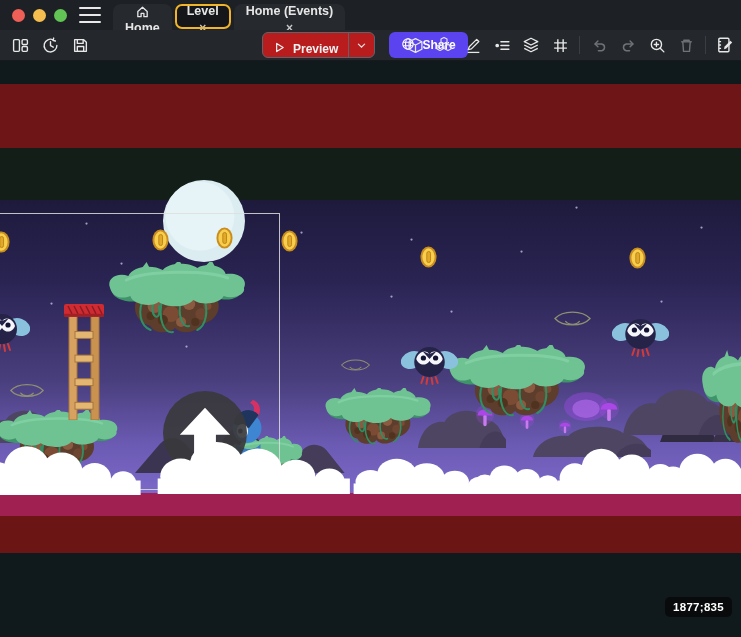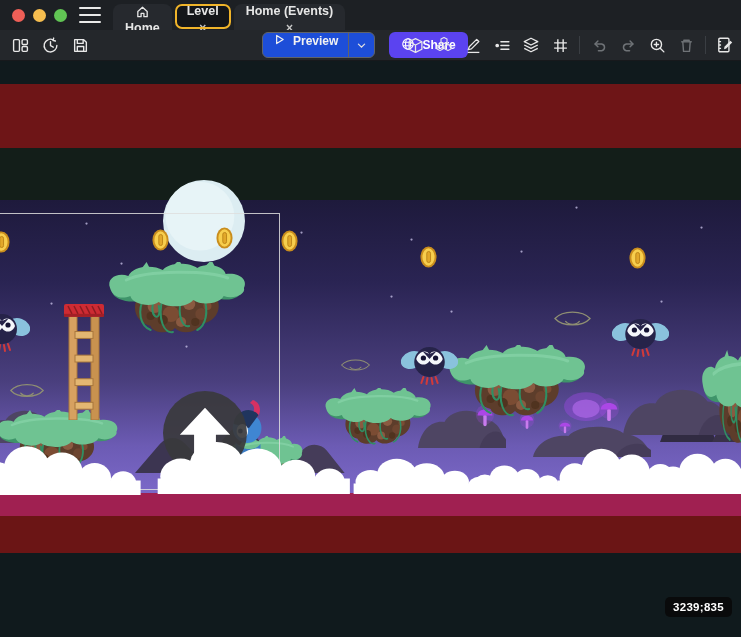--- a/index.html
+++ b/index.html
@@ -20,21 +20,21 @@
   .tab .x{color:#c8c8c8;font-size:12px;line-height:1;padding:2px;}
   .ticon{display:inline-flex;}
   
   .toolbar{position:absolute;left:0;top:30px;width:741px;height:31px;background:#24272b;
            display:flex;align-items:center;z-index:30;border-bottom:1px solid #17191c;box-sizing:border-box;}
   .tb-left{display:flex;align-items:center;gap:10px;padding-left:10px;}
   .tb-center{position:absolute;left:262px;display:flex;align-items:center;gap:14px;}
   .tb-right{position:absolute;right:6px;display:flex;align-items:center;gap:9px;}
   .icon-btn{width:20px;height:20px;display:flex;align-items:center;justify-content:center;cursor:pointer;}
   .sep{width:1px;height:18px;background:#3a3e43;}
-  .btn-preview{display:flex;align-items:flex-start;height:24px;background:#1d4ed8;border:1px solid #5f6369;
+  .btn-preview{display:flex;align-items:flex-end;height:24px;background:#b91c1c;border:1px solid #5f6369;
                border-radius:6px;color:#f2f2f2;font-size:12px;font-weight:700;cursor:pointer;}
   .btn-preview .main{display:flex;align-items:center;gap:7px;padding:0 10px;}
   .btn-preview .dd{display:flex;align-items:center;padding:0 7px;border-left:1px solid #5f6369;height:100%;}
   .btn-share{display:flex;align-items:center;gap:7px;height:26px;padding:0 12px;background:#5B43F0;
              border-radius:6px;color:#fff;font-size:12px;font-weight:700;cursor:pointer;}
   
   .band{position:absolute;left:0;width:741px;}
   #band-red{top:84px;height:64px;background:#6E1517;}
   #band-gap{top:148px;height:52px;background:#131E19;}
   #sky{top:200px;height:293px;background:linear-gradient(#1E1A3C 0%,#2A2453 28%,#4A3F7E 62%,#6C5BB4 84%,#7B68C8 100%);}
@@ -418,21 +418,21 @@
           <use href="#sym-cloud"></use>
         </svg>
       </div>
       <div class="sprite" style="left: 652px; top: 446px; width: 140px; height: 48px;">
         <svg viewBox="0 0 160 56" preserveAspectRatio="none">
           <use href="#sym-cloud"></use>
         </svg>
       </div>
     </div>
 
-  <div class="coords">3239;835</div>
+  <div class="coords">1877;835</div>
 
   <div class="titlebar">
     <div class="lights">
       <div class="light red"></div>
       <div class="light yellow"></div>
       <div class="light green"></div>
     </div>
     <div class="hamburger">
         <span></span>
         <span></span>

